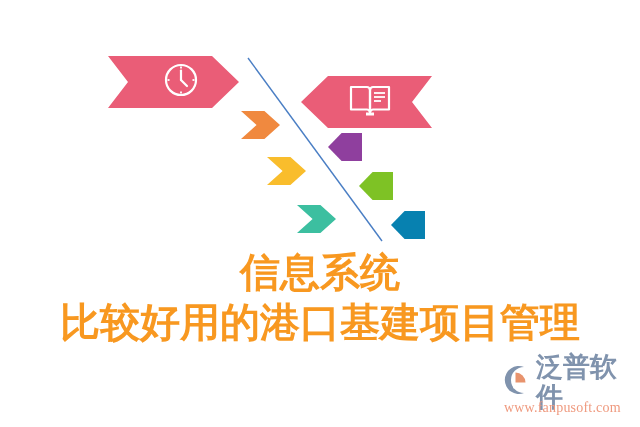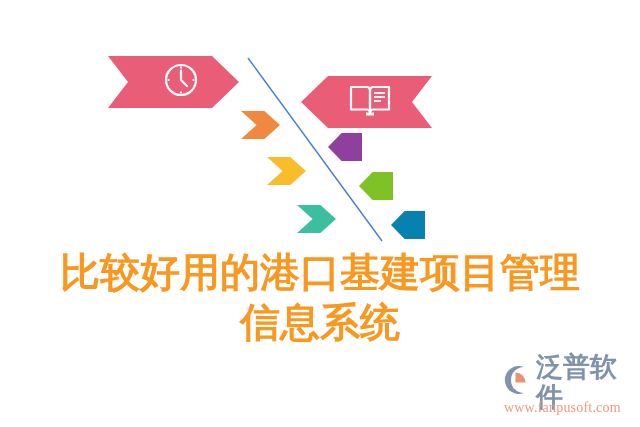--- a/index.html
+++ b/index.html
@@ -151,22 +151,22 @@
 
   <div class="chev chev-r" style="left:241px; top:111px; width:39px; height:28px; background:#f0893f;"></div>
   <div class="chev chev-r" style="left:267px; top:157px; width:39px; height:28px; background:#f9bd2c;"></div>
   <div class="chev chev-r" style="left:297px; top:205px; width:39px; height:28px; background:#3cbfa0;"></div>
 
   <div class="chev chev-l" style="left:328px; top:133px; width:34px; height:28px; background:#8f3f9e;"></div>
   <div class="chev chev-l" style="left:359px; top:172px; width:34px; height:28px; background:#7ec225;"></div>
   <div class="chev chev-l" style="left:391px; top:211px; width:34px; height:28px; background:#0781b0;"></div>
 
   <div class="title">
+    <span class="ln">信息系统</span>
     <span class="ln">比较好用的港口基建项目管理</span>
-    <span class="ln">信息系统</span>
   </div>
 
   <div class="logo">
     <div class="logo-row">
       <span class="logo-mark">
         <svg width="34" height="34" viewBox="0 0 34 34">
           <path d="M24 4 A14 14 0 1 0 24 30 A11.5 11.5 0 1 1 24 4 Z" fill="#8093ad"></path>
           <path d="M15.5 9.5 A10 10 0 0 1 25.5 19.5 L15.5 19.5 Z" fill="#e8936d"></path>
           <path d="M12.5 22 A9 9 0 0 0 24 25.5 L13.5 25.5 Z" fill="#ffffff"></path>
         </svg>

